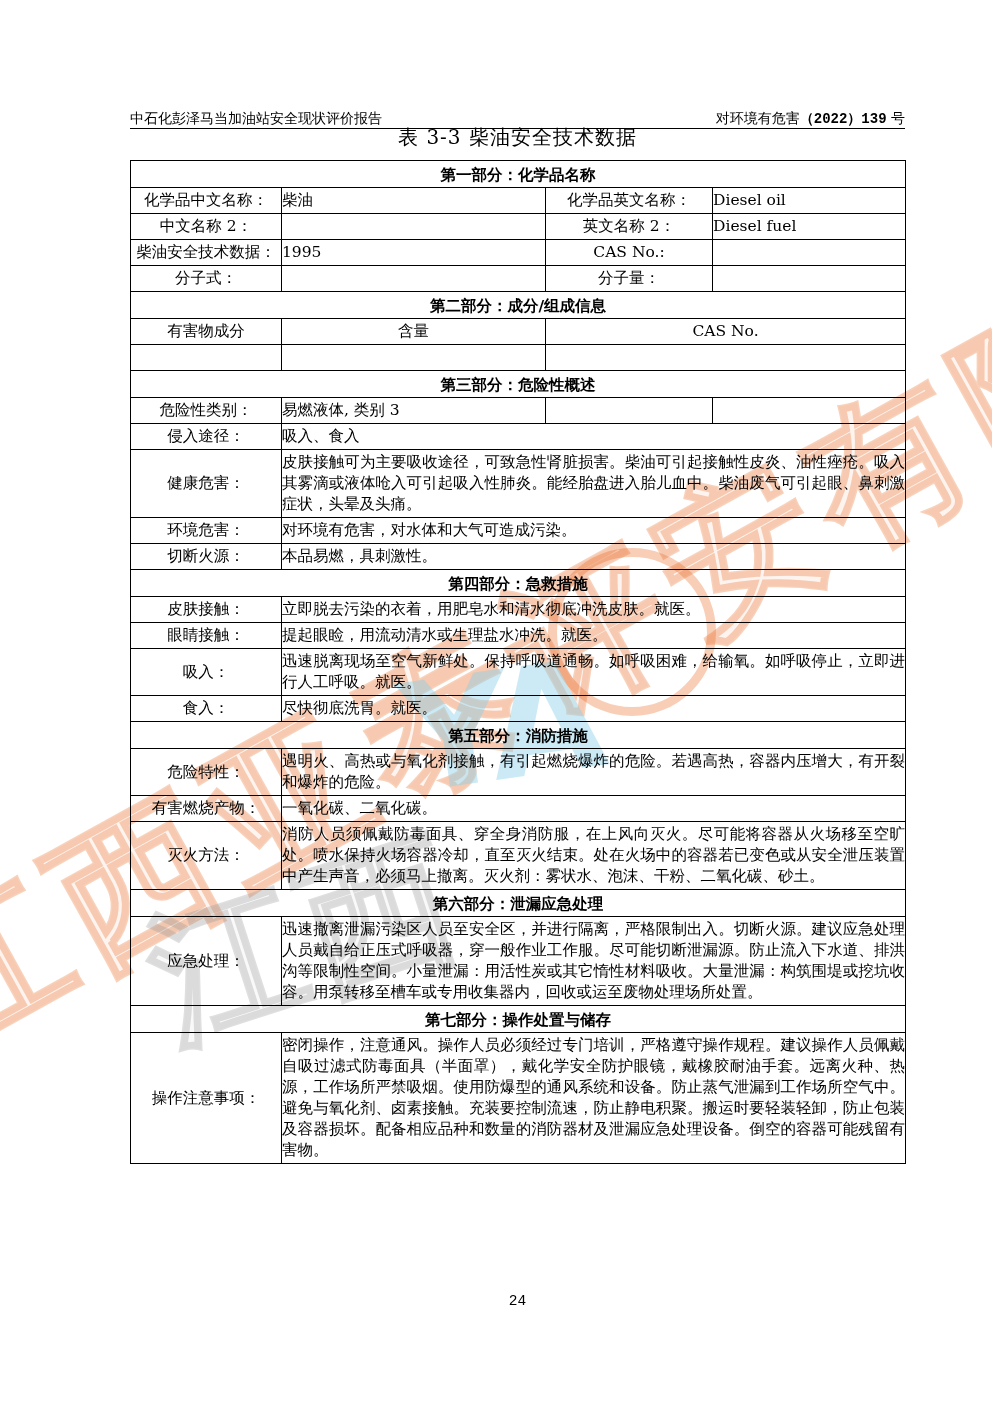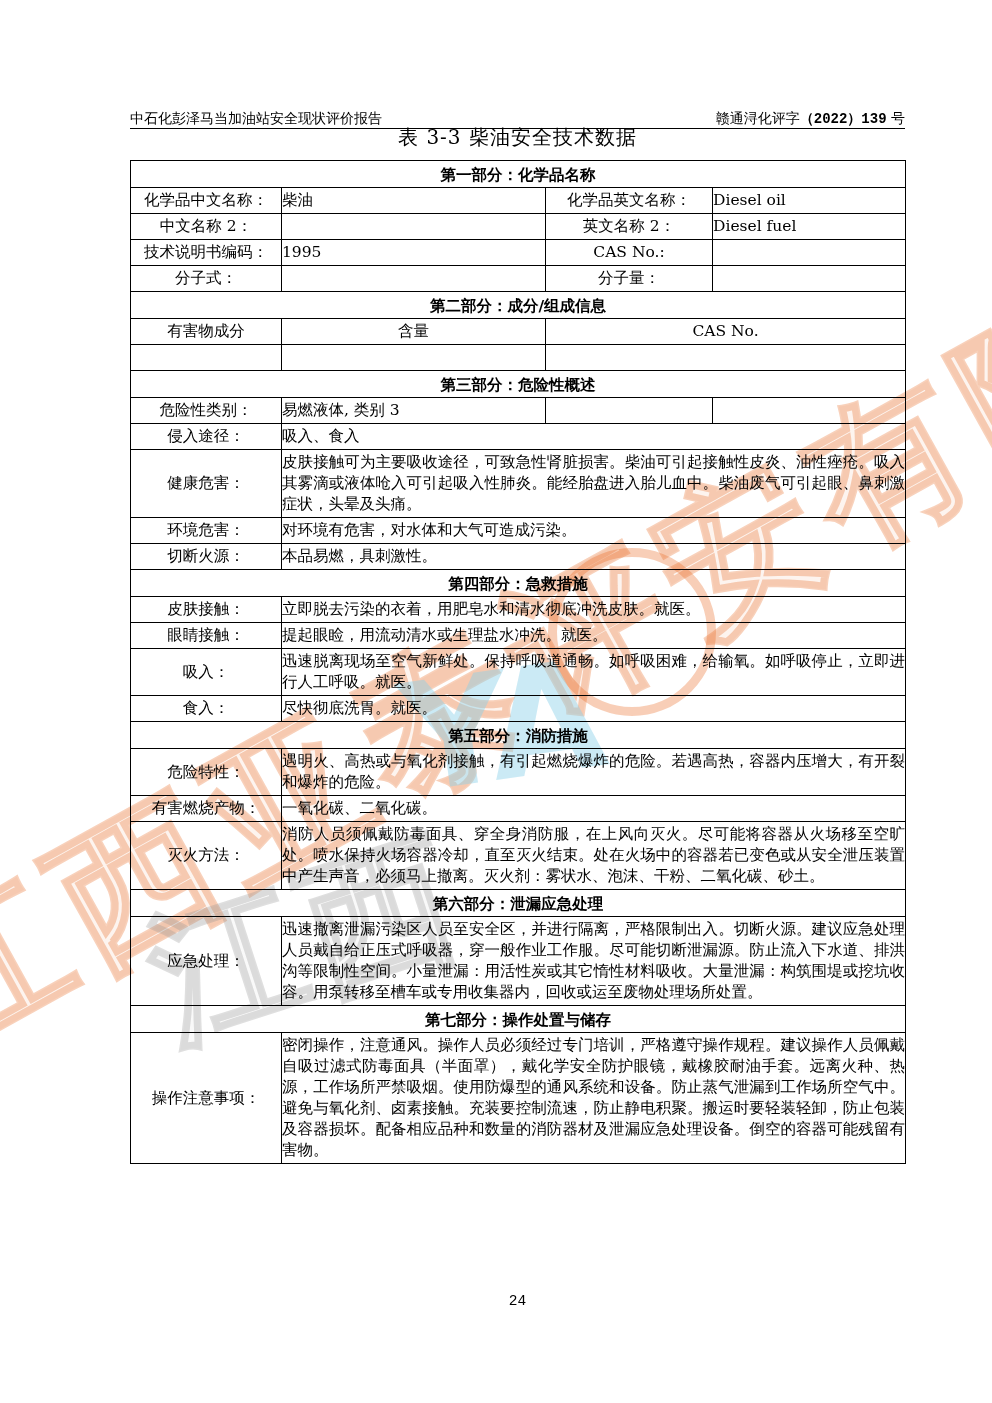--- a/index.html
+++ b/index.html
@@ -83,21 +83,21 @@
     <div class="wm-circle"></div>
     <div class="wm-ya">YA</div>
     <div class="wm-region">江西</div>
   </div>
 
   <div class="content">
 
     <div class="header">
       <span>中石化彭泽马当加油站安全现状评价报告</span>
       <span>
-        <span>赣通浔化评字</span><span class="num">（2022）139</span><span> 号</span>
+        <span>对环境有危害</span><span class="num">（2022）139</span><span> 号</span>
       </span>
     </div>
 
     <div class="doc-title">表 3-3  柴油安全技术数据</div>
 
     <table class="sds">
       <colgroup>
         <col style="width:151px">
           <col style="width:264px">
           <col style="width:167px">
@@ -114,21 +114,21 @@
         <td class="lab">化学品英文名称：</td>
         <td class="val">Diesel oil</td>
       </tr>
       <tr class="h26">
         <td class="lab">中文名称 2：</td>
         <td class="val"></td>
         <td class="lab">英文名称 2：</td>
         <td class="val">Diesel fuel</td>
       </tr>
       <tr class="h26">
-        <td class="lab">技术说明书编码：</td>
+        <td class="lab">柴油安全技术数据：</td>
         <td class="val">1995</td>
         <td class="lab">CAS No.:</td>
         <td class="val"></td>
       </tr>
       <tr class="h26">
         <td class="lab">分子式：</td>
         <td class="val"></td>
         <td class="lab">分子量：</td>
         <td class="val"></td>
       </tr>

